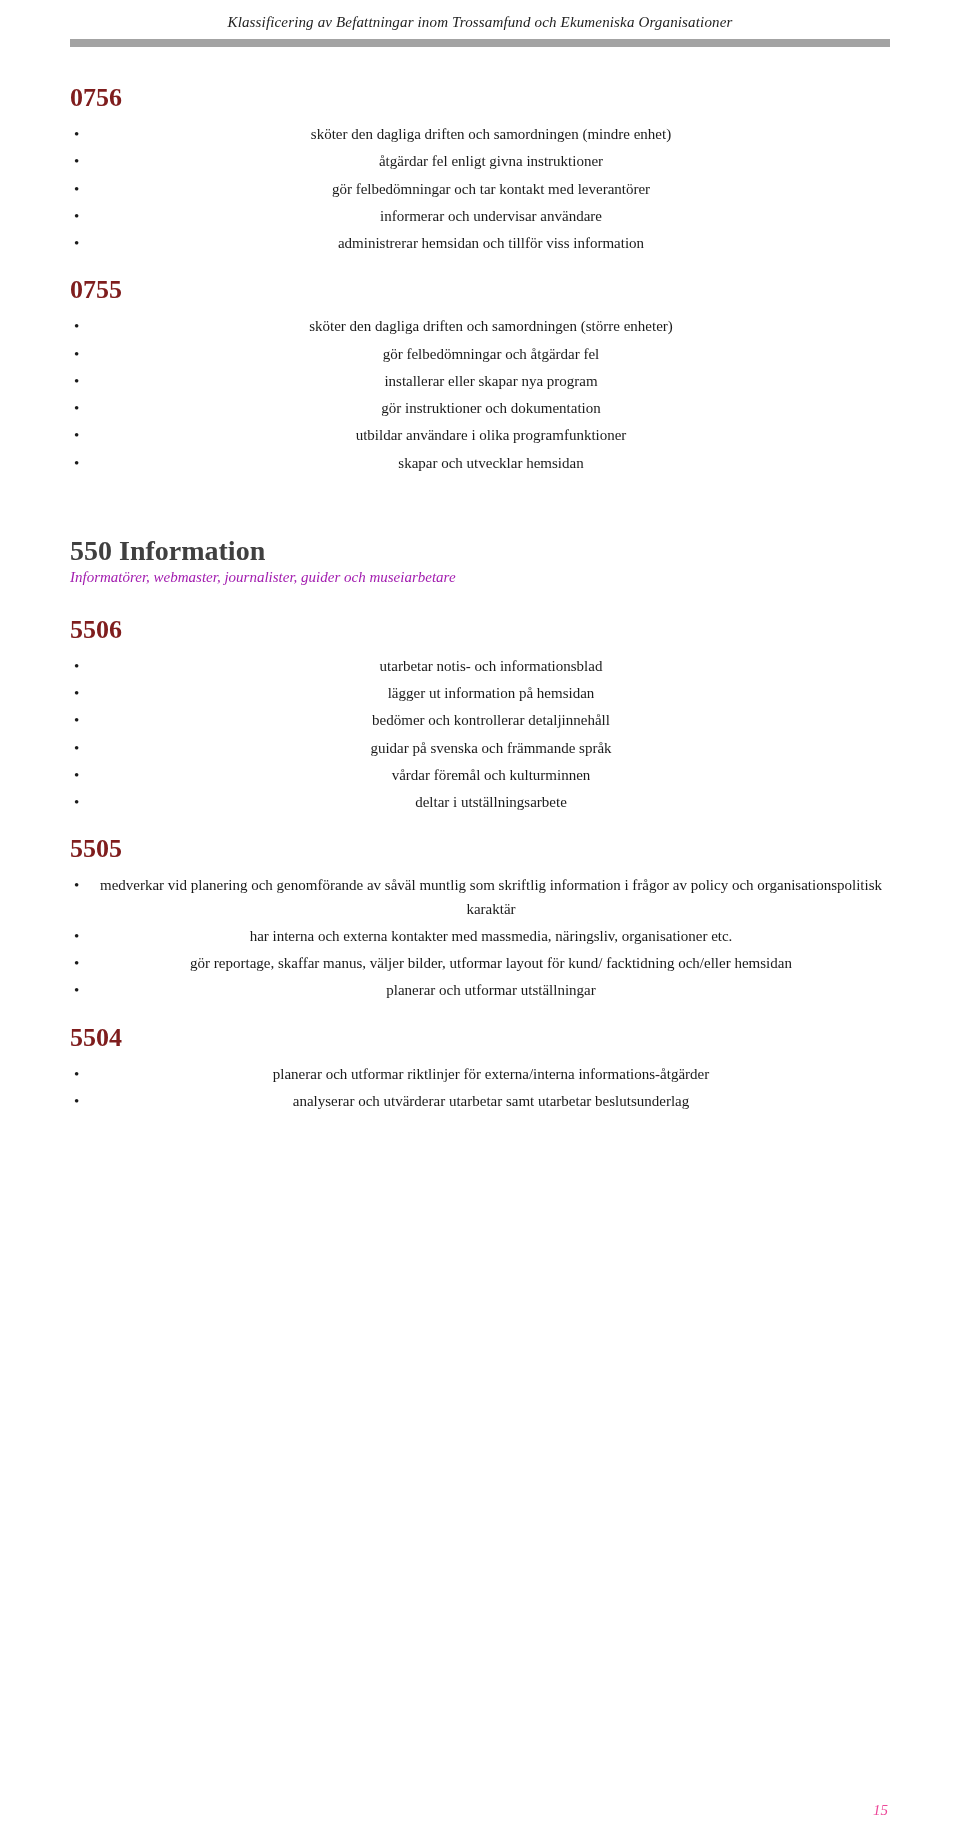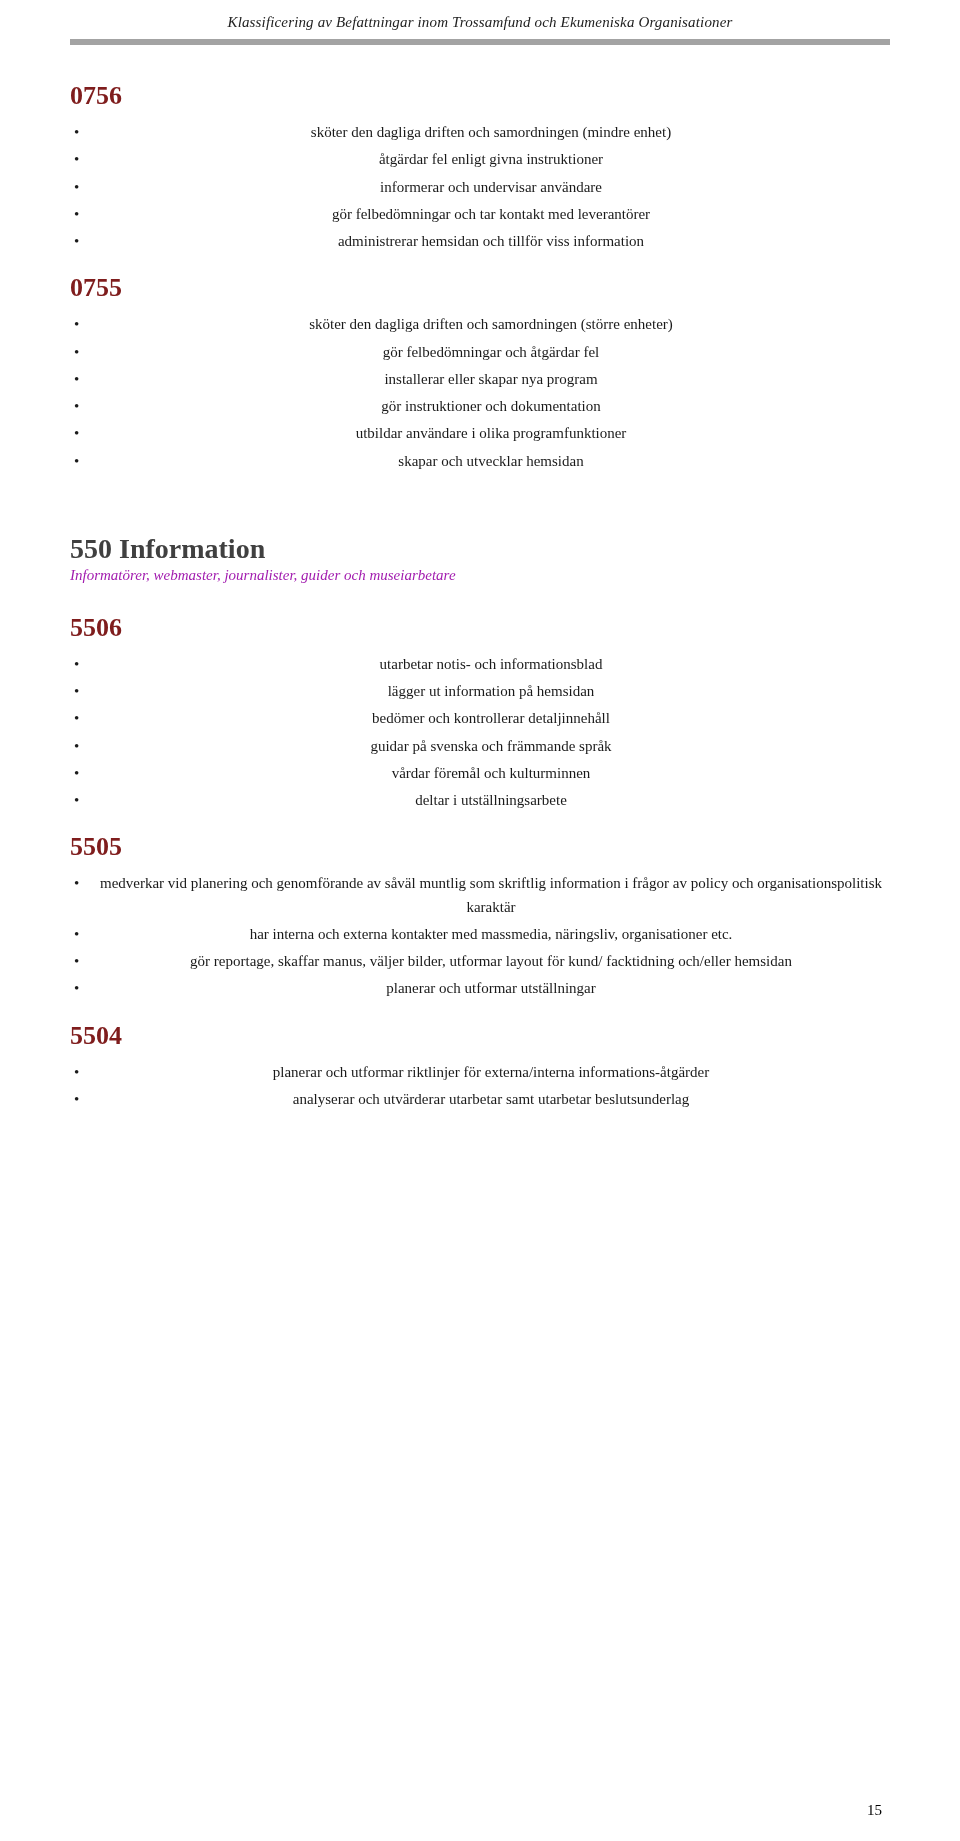--- a/index.html
+++ b/index.html
@@ -19,21 +19,21 @@
 
     .page {
       width: 960px;
       min-height: 1841px;
       background: #fff;
       position: relative;
       padding: 0 70px 60px 70px;
     }
 
     .header {
-      border-bottom: 6px solid #a3a3a3;
+      border-bottom: 8px solid #a3a3a3;
       padding: 14px 0 8px 0;
       margin-bottom: 36px;
       text-align: center;
     }
 
     .header-title {
       font-size: 15px;
       font-style: italic;
       color: #222;
       letter-spacing: 0.01em;
@@ -82,45 +82,46 @@
     .section-550-subtitle {
       font-size: 15px;
       font-style: italic;
       margin-bottom: 29px;
       color: #a21caf;
     }
 
     .page-number {
       position: absolute;
       bottom: 22px;
-      right: 78px;
+      right: 72px;
       font-size: 15px;
-      color: #000000;
+      color: #ec4899;
+      font-style: italic;
     }
 
     .section-block {
       margin-bottom: 20px;
     }
   </style>
 </head>
 <body>
 
 <div class="page">
 
   <div class="header">
     <span class="header-title">Klassificering av Befattningar inom Trossamfund och Ekumeniska Organisationer</span>
   </div>
 
   <div class="section-block">
     <div class="section-code">0756</div>
     <ul class="bullet-list">
       <li>sköter den dagliga driften och samordningen (mindre enhet)</li>
       <li>åtgärdar fel enligt givna instruktioner</li>
+      <li>gör felbedömningar och tar kontakt med leverantörer</li>
       <li>informerar och undervisar användare</li>
-      <li>gör felbedömningar och tar kontakt med leverantörer</li>
       <li>administrerar hemsidan och tillför viss information</li>
     </ul>
   </div>
 
   <div class="section-block">
     <div class="section-code">0755</div>
     <ul class="bullet-list">
       <li>sköter den dagliga driften och samordningen (större enheter)</li>
       <li>gör felbedömningar och åtgärdar fel</li>
       <li>installerar eller skapar nya program</li>

